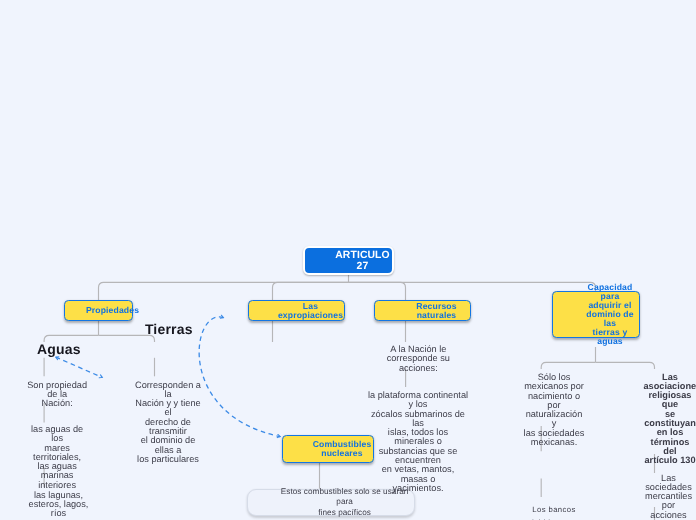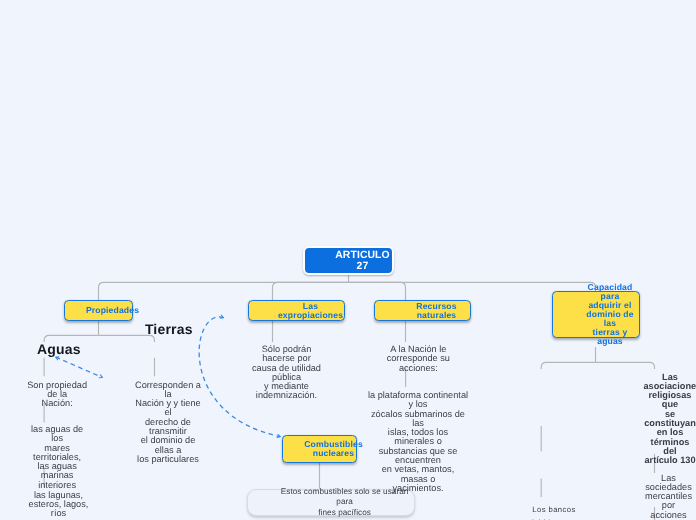--- a/index.html
+++ b/index.html
@@ -93,21 +93,21 @@
     <span>Recursos naturales</span>
   </div>
 
   <div class="node lvl1" style="left:552px;top:291px;width:88px;height:47px;">
     <span>Capacidad para
 adquirir el
 dominio de las
 tierras y aguas</span>
   </div>
 
-  <div class="node lvl1" style="left:282px;top:435px;width:75px;height:28px;">
+  <div class="node lvl1" style="left:282px;top:435px;width:92px;height:28px;">
     <span>Combustibles
 nucleares</span>
   </div>
 
   <div class="node bold" style="left:0.3px;top:345.2px;width:89px;">
     <span>Aguas</span>
   </div>
   <div class="node bold" style="left:110.3px;top:325px;width:89px;">
     <span>Tierras</span>
   </div>
@@ -128,45 +128,47 @@
 derecho de transmitir
 el dominio de ellas a
 los particulares</span>
   </div>
   <div class="node plain" style="left:0px;top:490.5px;width:89px;">
     <span>las lagunas,
 esteros, lagos, ríos
 y sus afluentes</span>
   </div>
 
-  <div class="node plain" style="left:218px;top:345px;width:109px;">
-    <span>Sólo podrán hacerse por
-causa de utilidad pública
-y mediante
-indemnización.</span>
-  </div>
 
   <div class="node boxed" style="left:233.6px;top:488.7px;width:168px;height:27.8px;margin-left:13px;">
     <span>Estos combustibles solo se usaran para
 fines pacíficos</span>
   </div>
 
   <div class="node plain" style="left:349.8px;top:345px;width:109px;">
     <span>A la Nación le
 corresponde su acciones:</span>
   </div>
   <div class="node plain" style="left:339.5px;top:391px;width:129px;">
     <span>la plataforma continental y los
 zócalos submarinos de las
 islas, todos los minerales o
 substancias que se encuentren
 en vetas, mantos, masas o
 yacimientos.</span>
   </div>
 
+  <div class="node plain" style="left:495.5px;top:373px;width:89px;">
+    <span>Sólo los
+mexicanos por
+nacimiento o por
+naturalización y
+las sociedades
+mexicanas.</span>
+  </div>
   <div class="node plain small" style="left:483.5px;top:502.5px;width:113px;">
     <span>Los bancos debidamente
 autorizados</span>
   </div>
   <div class="node plain" style="left:615.5px;top:372.5px;width:81px;font-weight:bold;">
     <span>Las
 asociaciones
 religiosas que
 se
 constituyan

